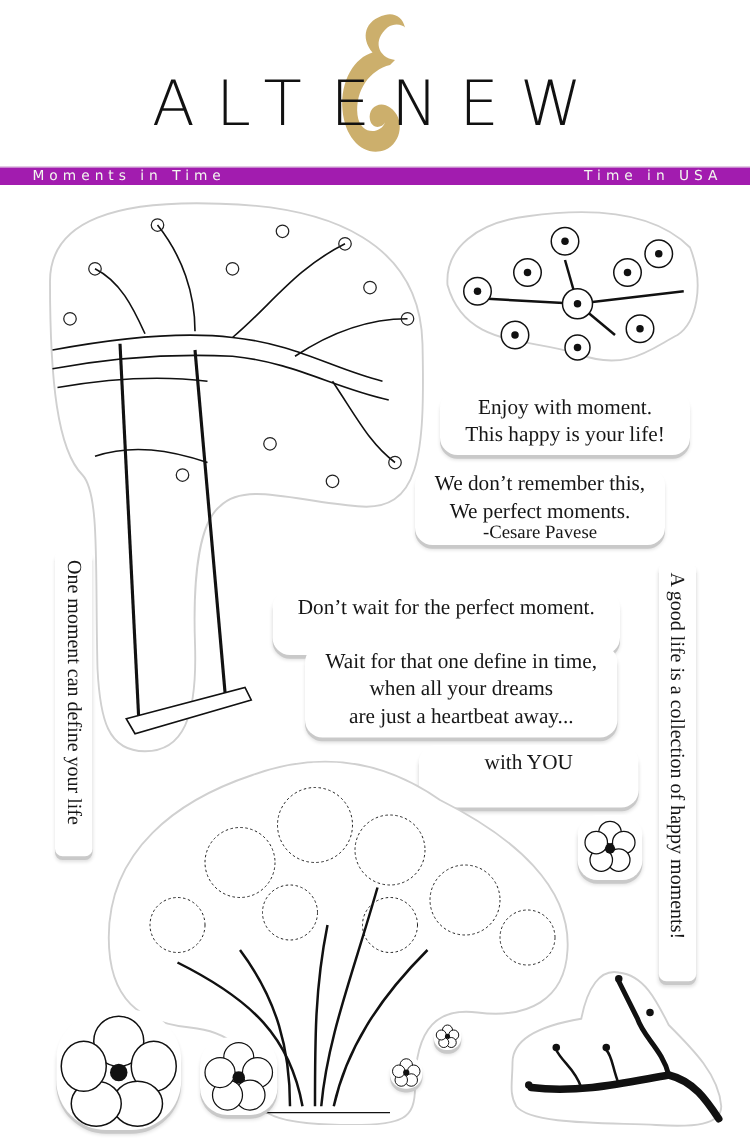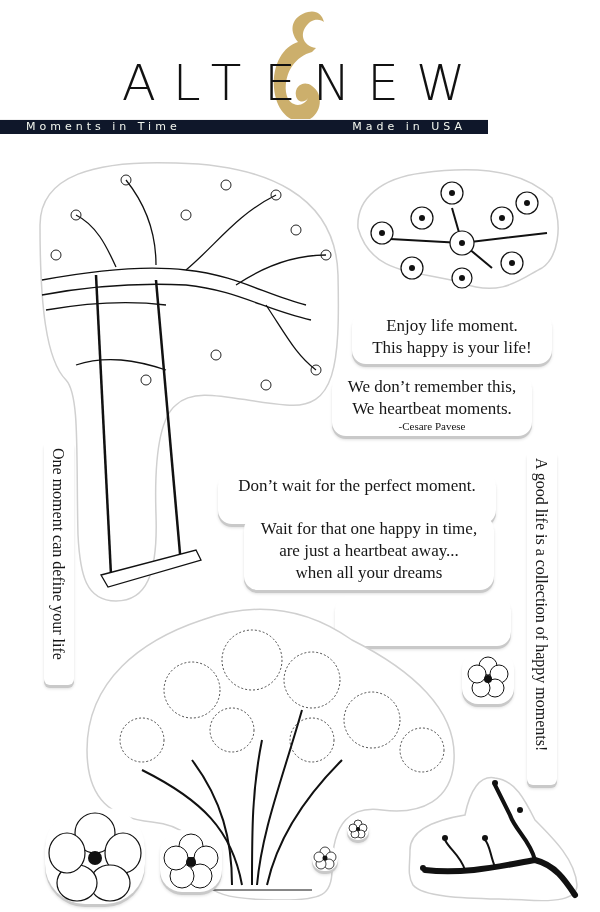--- a/index.html
+++ b/index.html
@@ -1,43 +1,43 @@
 <!DOCTYPE html>
 <html><head>
 <meta charset="utf-8">
 <style>
   html, body { margin:0; padding:0; }
   body { width:600px; height:912px; background:#ffffff; position:relative; overflow:hidden; font-family:"Liberation Serif", serif; }
   .abs { position:absolute; }
   .logo { position:absolute; left:0; top:0; width:600px; height:130px; }
   .logo-text { position:absolute; top:54px; left:0; width:600px; text-align:center; font-family:"DejaVu Sans", sans-serif; font-weight:300; font-size:50px; letter-spacing:17px; color:#111; padding-left:4px; box-sizing:border-box; }
   .logo-amp { position:absolute; left:262px; top:8px; width:70px; height:122px; }
-  .band { position:absolute; left:0; top:119px; width:488px; height:14px; background:#0f172a; border-top:1px solid #f0f0f0; }
+  .band { position:absolute; left:0; top:133px; width:600px; height:14px; background:#a21caf; border-top:1px solid #f0f0f0; }
   .band span { position:absolute; top:0; font-family:"DejaVu Sans", sans-serif; font-size:11px; line-height:14px; color:#f3f7ef; letter-spacing:4px; }
   .stamp { position:absolute; background:#fff; border-radius:14px; box-shadow:0 3px 0 #c9c9c9, 0 4px 3px rgba(0,0,0,0.12); }
   .q { text-align:center; color:#161616; font-size:17px; line-height:22px; }
-  .q small { display:block; font-size:11px; line-height:12px; }
+  .q small { display:block; font-size:15px; line-height:12px; }
   .vert { position:absolute; writing-mode:vertical-rl; font-size:16px; color:#161616; }
   svg { display:block; }
 </style>
 </head>
 <body>
 
 <div class="logo">
   <svg class="logo-amp" viewBox="0 0 70 122">
     <path d="M46 4 C30 8 26 22 36 34 C22 38 10 56 12 80 C14 104 30 118 46 112 C60 106 62 86 50 78 C42 72 32 78 34 88 C36 96 44 94 46 90 C42 100 26 100 24 84 C22 64 34 48 50 44 L54 40 C40 38 36 24 48 14 C54 10 60 12 62 14 C60 6 54 2 46 4 Z" fill="#c8a860" opacity="0.92"></path>
   </svg>
   <div class="logo-text">
     <span>ALT</span><span style="display:inline-block;width:6px"></span>E<span>NEW</span>
   </div>
 </div>
 
 <div class="band">
   <span style="left:26px">Moments in Time</span>
-  <span style="right:22px">Made in USA</span>
+  <span style="right:22px">Time in USA</span>
 </div>
 
 <div class="abs" style="left:36px;top:155px;width:310px;height:450px">
   <svg width="310" height="450" viewBox="0 0 310 450">
     <path d="M4 70 C4 20 60 5 140 8 C230 10 300 40 302 120 C304 210 300 255 250 250 C200 246 160 230 140 250 C125 262 118 300 120 360 C122 420 110 446 80 446 C50 446 44 420 42 380 C40 300 44 240 30 225 C10 205 4 150 4 70 Z" fill="#fff" stroke="#d0d0d0" stroke-width="1.5"></path>
     <g stroke="#111" fill="none" stroke-width="1.3">
       <path d="M6 125 C60 115 110 110 150 115 C200 120 230 140 270 150"></path>
       <path d="M6 140 C60 130 110 128 150 130 C200 135 230 155 275 165"></path>
       <path d="M10 155 C50 148 90 145 130 150"></path>
       <path d="M150 115 C180 90 200 60 240 40"></path>
@@ -99,49 +99,50 @@
         <circle cx="175" cy="45" r="3"></circle>
         <circle cx="60" cy="110" r="3"></circle>
         <circle cx="110" cy="120" r="3"></circle>
         <circle cx="160" cy="105" r="3"></circle>
       </g>
   </svg>
 </div>
 
 <div class="stamp" style="left:352px;top:312px;width:200px;height:52px">
   <div class="q" style="padding-top:3px">
-    <div>Enjoy life moment.</div>
+    <div>Enjoy with moment.</div>
     <div>This happy is your life!</div>
   </div>
 </div>
 
 <div class="stamp" style="left:332px;top:374px;width:200px;height:62px">
   <div class="q" style="padding-top:2px">
     <div>We don’t remember this,</div>
-    <div>We heartbeat moments.</div>
+    <div>We perfect moments.</div>
     <small>-Cesare Pavese</small>
   </div>
 </div>
 
 <div class="stamp" style="left:218px;top:472px;width:278px;height:52px">
   <div class="q" style="padding-top:3px">
     <div>Don’t wait for the perfect moment.</div>
   </div>
 </div>
 
 <div class="stamp" style="left:244px;top:516px;width:250px;height:74px">
   <div class="q" style="padding-top:2px">
-    <div>Wait for that one happy in time,</div>
+    <div>Wait for that one define in time,</div>
+    <div>when all your dreams</div>
     <div>are just a heartbeat away...</div>
-    <div>when all your dreams</div>
   </div>
 </div>
 
 <div class="stamp" style="left:335px;top:596px;width:176px;height:50px">
   <div class="q" style="padding-top:3px">
+    <div>with YOU</div>
   </div>
 </div>
 
 <div class="stamp" style="left:527px;top:450px;width:30px;height:335px;border-radius:6px">
   <div class="vert" style="left:5px;top:8px">A good life is a collection of happy moments!</div>
 </div>
 
 <div class="stamp" style="left:462px;top:652px;width:52px;height:52px;border-radius:16px">
   <svg width="52" height="52" viewBox="0 0 52 52">
     <g fill="#fff" stroke="#111" stroke-width="1">

